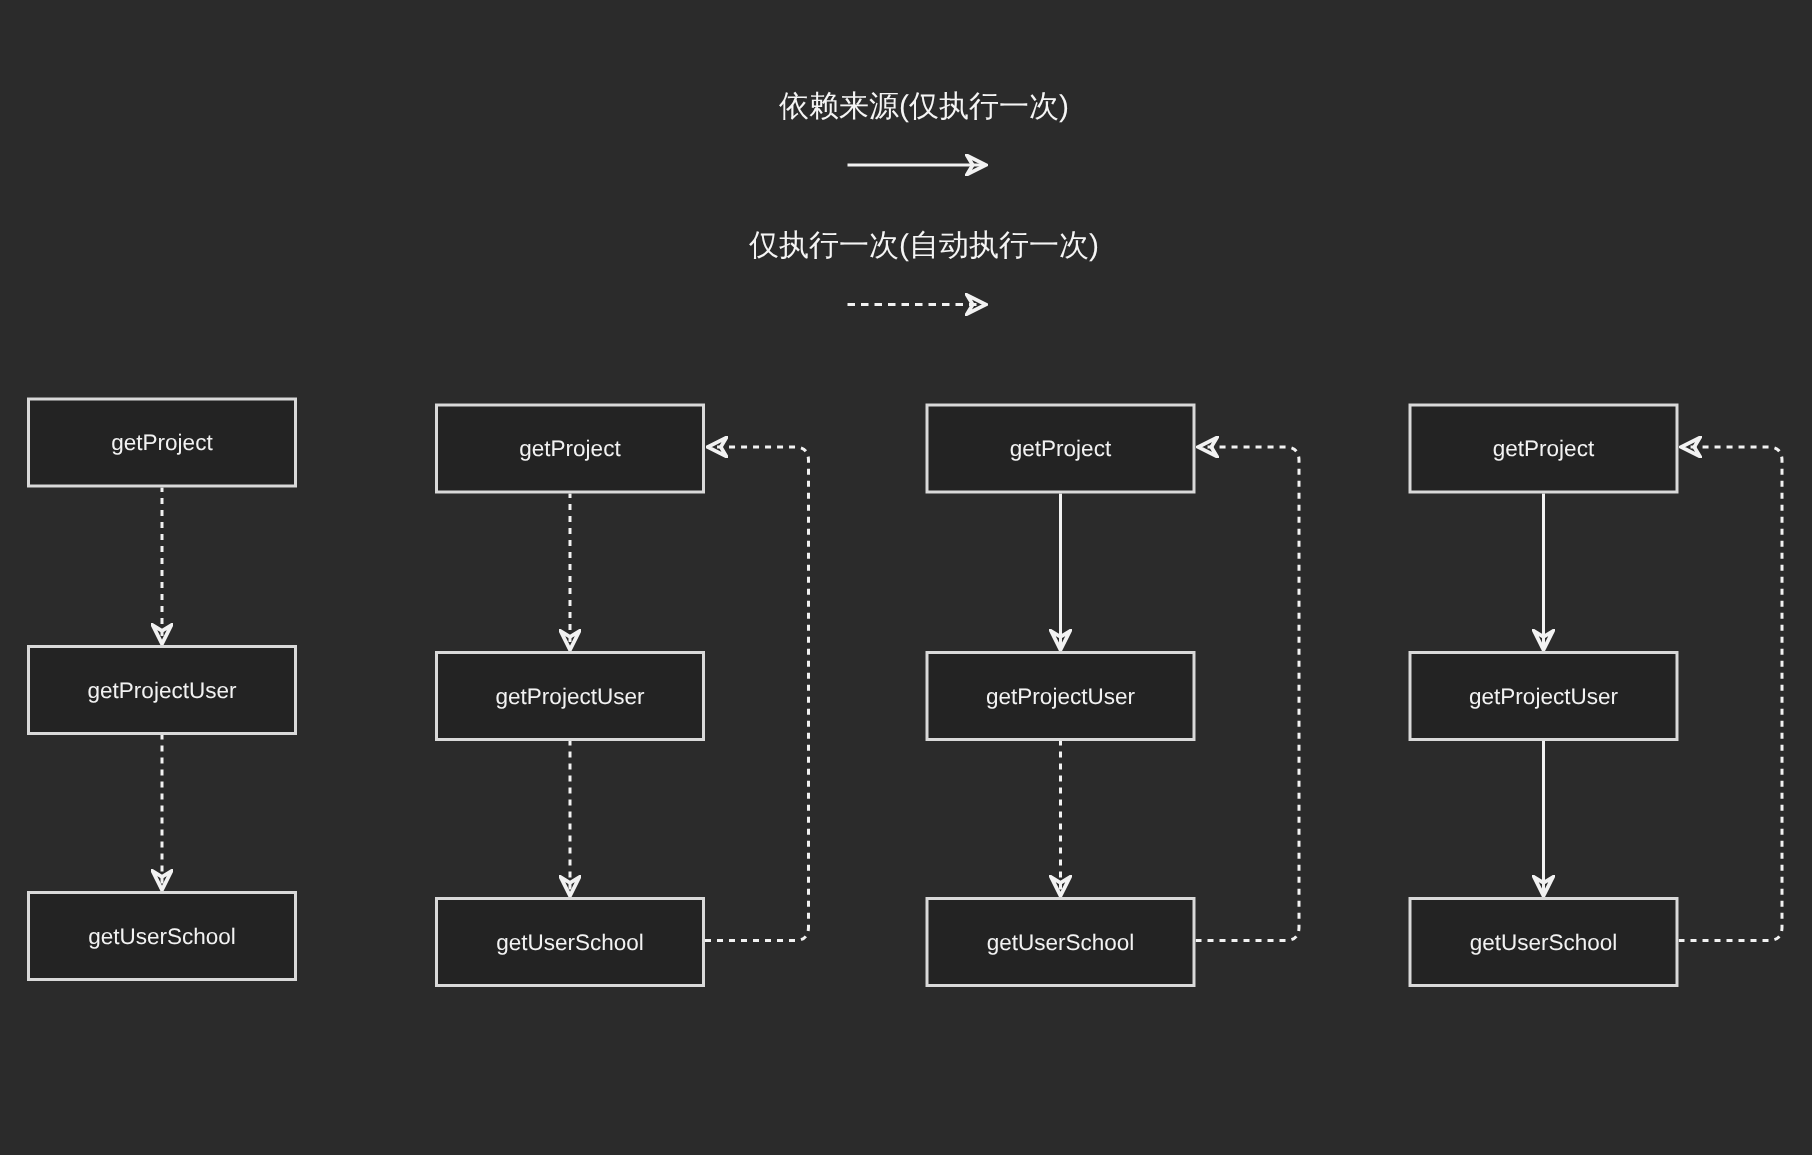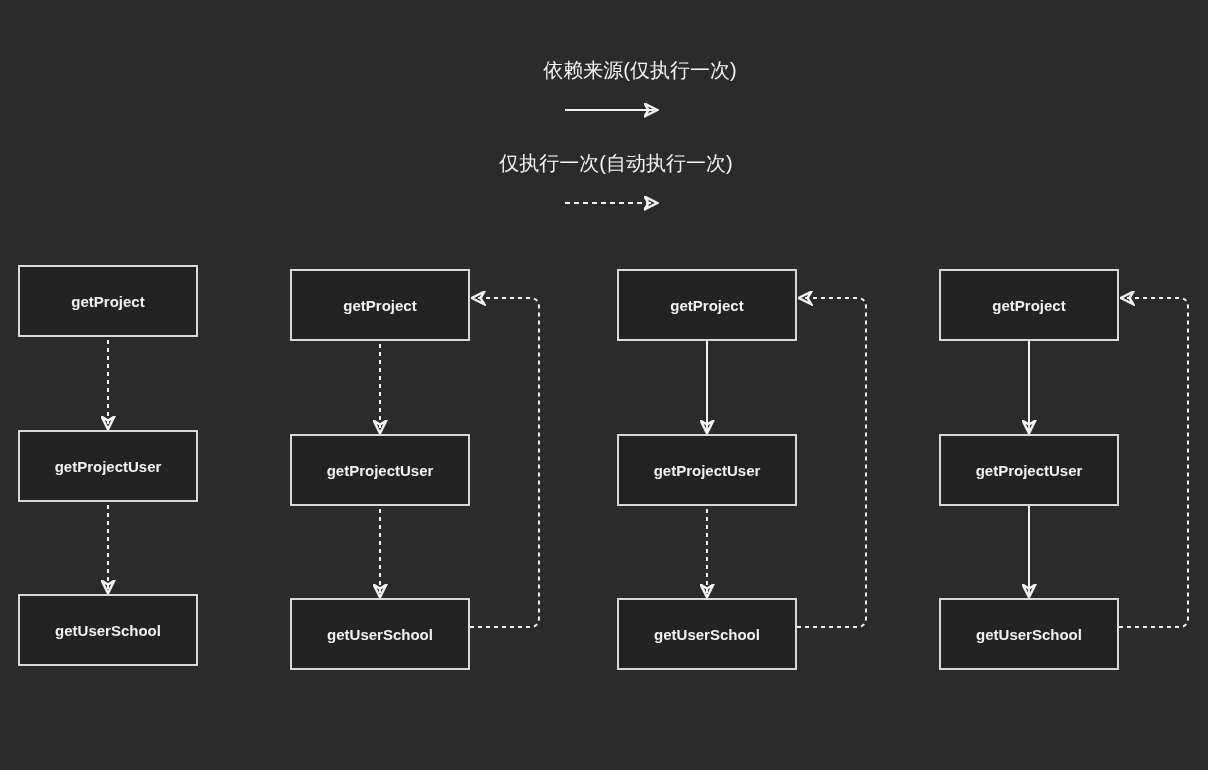--- a/index.html
+++ b/index.html
@@ -4,23 +4,23 @@
 <style>
   html,body{margin:0;padding:0}
   body{
     width:1208px;height:770px;position:relative;overflow:hidden;
     background:#2b2b2b;
     font-family:"Liberation Sans",sans-serif;
   }
   #edges{position:absolute;left:0;top:0;width:1208px;height:770px;pointer-events:none}
   #edges line,#edges path{stroke:#f2f2f2;stroke-width:2;fill:none}
   .node{
-    position:absolute;width:180px;height:72px;box-sizing:border-box;
+    position:absolute;width:180px;height:60px;box-sizing:border-box;
     background:#232323;border:2px solid #d9d9d9;
-    display:flex;align-items:center;justify-content:center;font-weight:bold;
+    display:flex;align-items:center;justify-content:center;
   }
   .node-label{color:#f2f2f2;font-size:15px;white-space:nowrap}
   .legend-label{
     position:absolute;transform:translateX(-50%);
     color:#f5f5f5;font-size:20px;white-space:nowrap;font-weight:400;
   }
 </style>
 </head>
 <body>
 
@@ -38,21 +38,21 @@
     <line x1="707" y1="328" x2="707" y2="432" marker-end="url(#arrow)"></line>
     <line x1="707" y1="493" x2="707" y2="596" marker-end="url(#arrow)" stroke-dasharray="4 4"></line>
     <path d="M 797 627 H 857 Q 866 627 866 618 V 307 Q 866 298 857 298 H 800" marker-end="url(#arrow)" stroke-dasharray="4 4"></path>
     <line x1="1029" y1="328" x2="1029" y2="432" marker-end="url(#arrow)"></line>
     <line x1="1029" y1="493" x2="1029" y2="596" marker-end="url(#arrow)"></line>
     <path d="M 1119 627 H 1179 Q 1188 627 1188 618 V 307 Q 1188 298 1179 298 H 1122" marker-end="url(#arrow)" stroke-dasharray="4 4"></path>
     <line x1="565" y1="110" x2="656" y2="110" marker-end="url(#arrow)"></line>
     <line x1="565" y1="203" x2="656" y2="203" marker-end="url(#arrow)" stroke-dasharray="5 4"></line>
   </svg>
 
-<div class="legend-label" style="left:640px;top:57px">依赖来源(仅执行一次)</div>
+<div class="legend-label" style="left:616px;top:57px">依赖来源(仅执行一次)</div>
 <div class="legend-label" style="left:616px;top:150px">仅执行一次(自动执行一次)</div>
 
 <div class="node" style="left:18px;top:265px">
   <span class="node-label">getProject</span>
 </div>
 <div class="node" style="left:18px;top:430px">
   <span class="node-label">getProjectUser</span>
 </div>
 <div class="node" style="left:18px;top:594px">
   <span class="node-label">getUserSchool</span>

